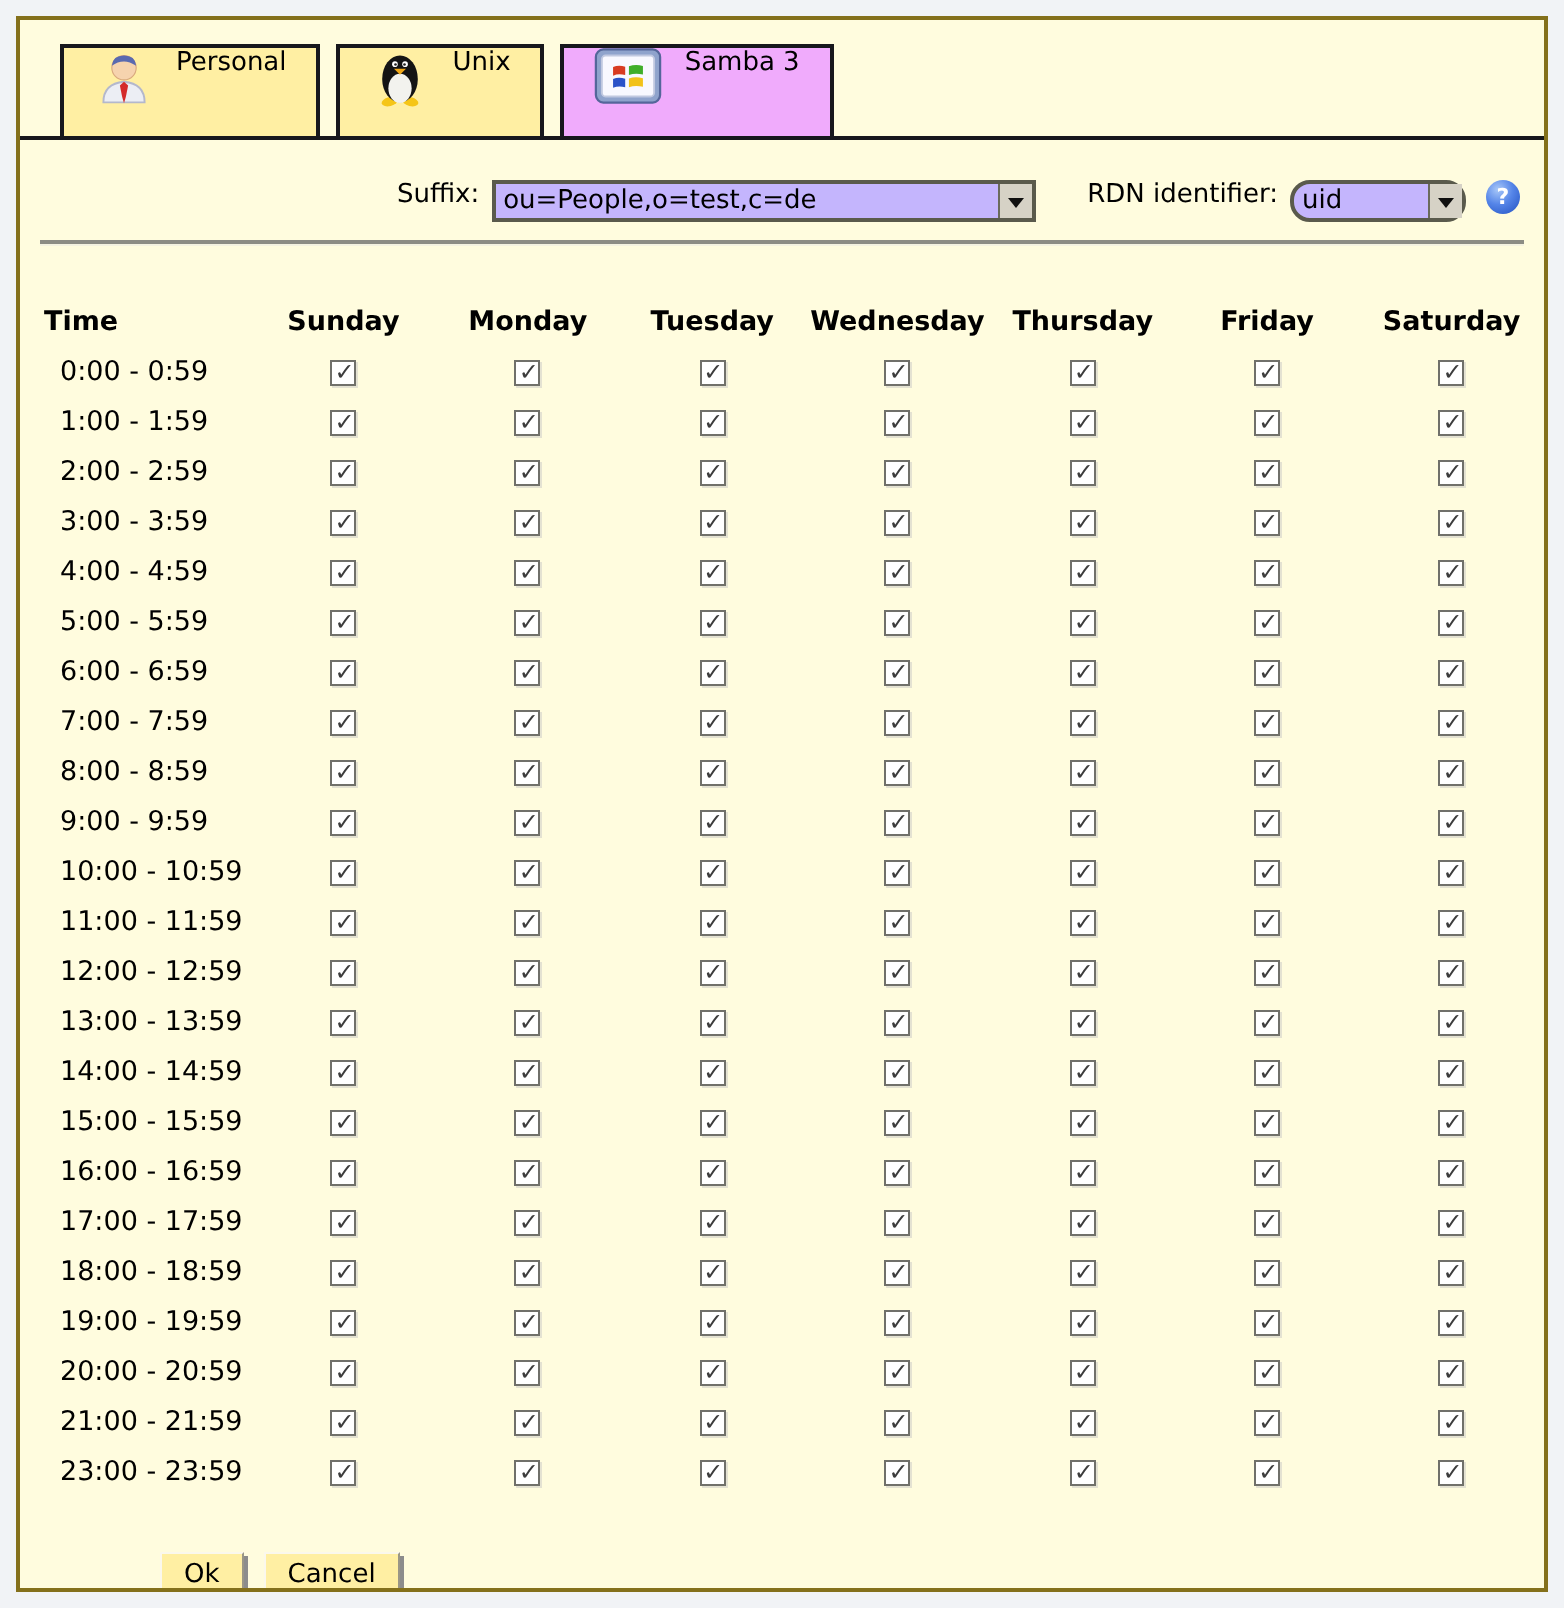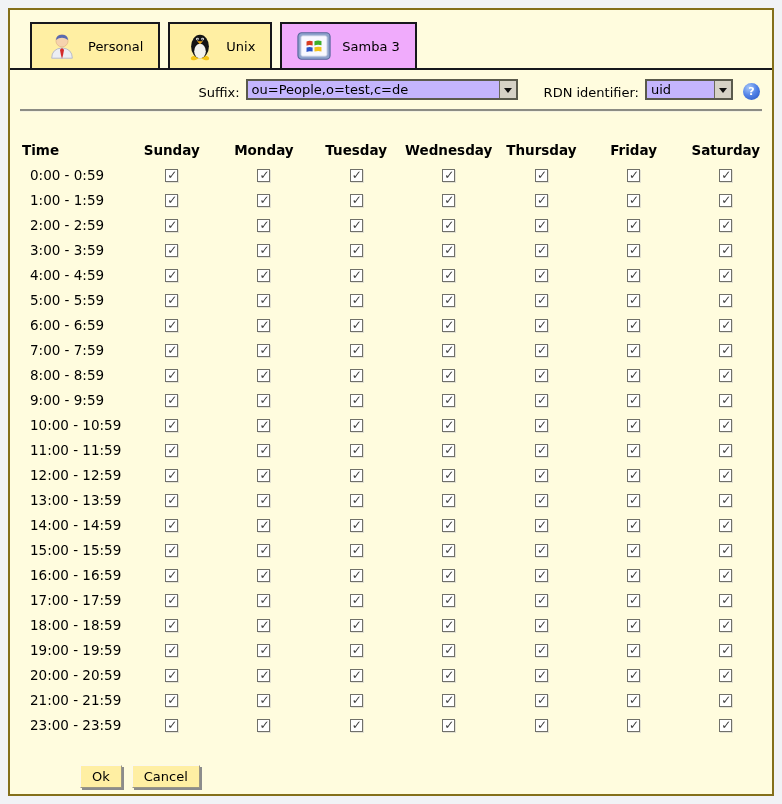--- a/index.html
+++ b/index.html
@@ -18,35 +18,35 @@
     background:#fffcde;
     overflow:hidden;
   }
   
   .tabstrip{
     display:flex;gap:8px;
     padding:12px 0 0 20px;
     border-bottom:2px solid #17171c;
   }
   .tab{
-    display:flex;align-items:center;gap:11px;
+    display:flex;align-items:flex-start;gap:11px;
     height:46px;box-sizing:border-box;
     padding:0 15px;
     border:2px solid #17171c;border-bottom:none;
     background:#ffefa3;
     cursor:pointer;
     font-size:13px;
   }
   .tab.active{background:#f0abfc;}
   .tab .icn{display:inline-flex;align-items:center;}
   
   .toolbar{
-    display:flex;align-items:flex-end;justify-content:flex-end;
+    display:flex;align-items:flex-start;justify-content:flex-end;
     gap:6px;
-    padding:9px 12px 9px 0;
+    padding:20px 12px 9px 0;
     font-size:13px;
   }
   .sel{
     display:flex;align-items:center;justify-content:space-between;
     background:#c4b5fd;
     border:2px solid #5a5a4c;
     height:21px;box-sizing:border-box;
     font-size:13px;
     cursor:default;
   }
@@ -58,21 +58,21 @@
     display:flex;align-items:center;justify-content:center;
     flex:none;
   }
   .tri{
     width:0;height:0;
     border:4px solid transparent;
     border-top:5px solid #101010;
     margin-top:5px;
   }
   .sel.suffix{width:272px;}
-  .sel.rdn{width:88px;}
+  .sel.rdn{width:88px;border-radius:10px;}
   .gap{width:14px;}
   .help{
     width:17px;height:17px;border-radius:50%;
     background:radial-gradient(circle at 35% 28%, #a8c8f8 0%, #5585e8 45%, #2150c0 100%);
     color:#fff;font-weight:bold;font-size:11px;
     display:flex;align-items:center;justify-content:center;
     margin-left:4px;
     cursor:pointer;
   }
   

